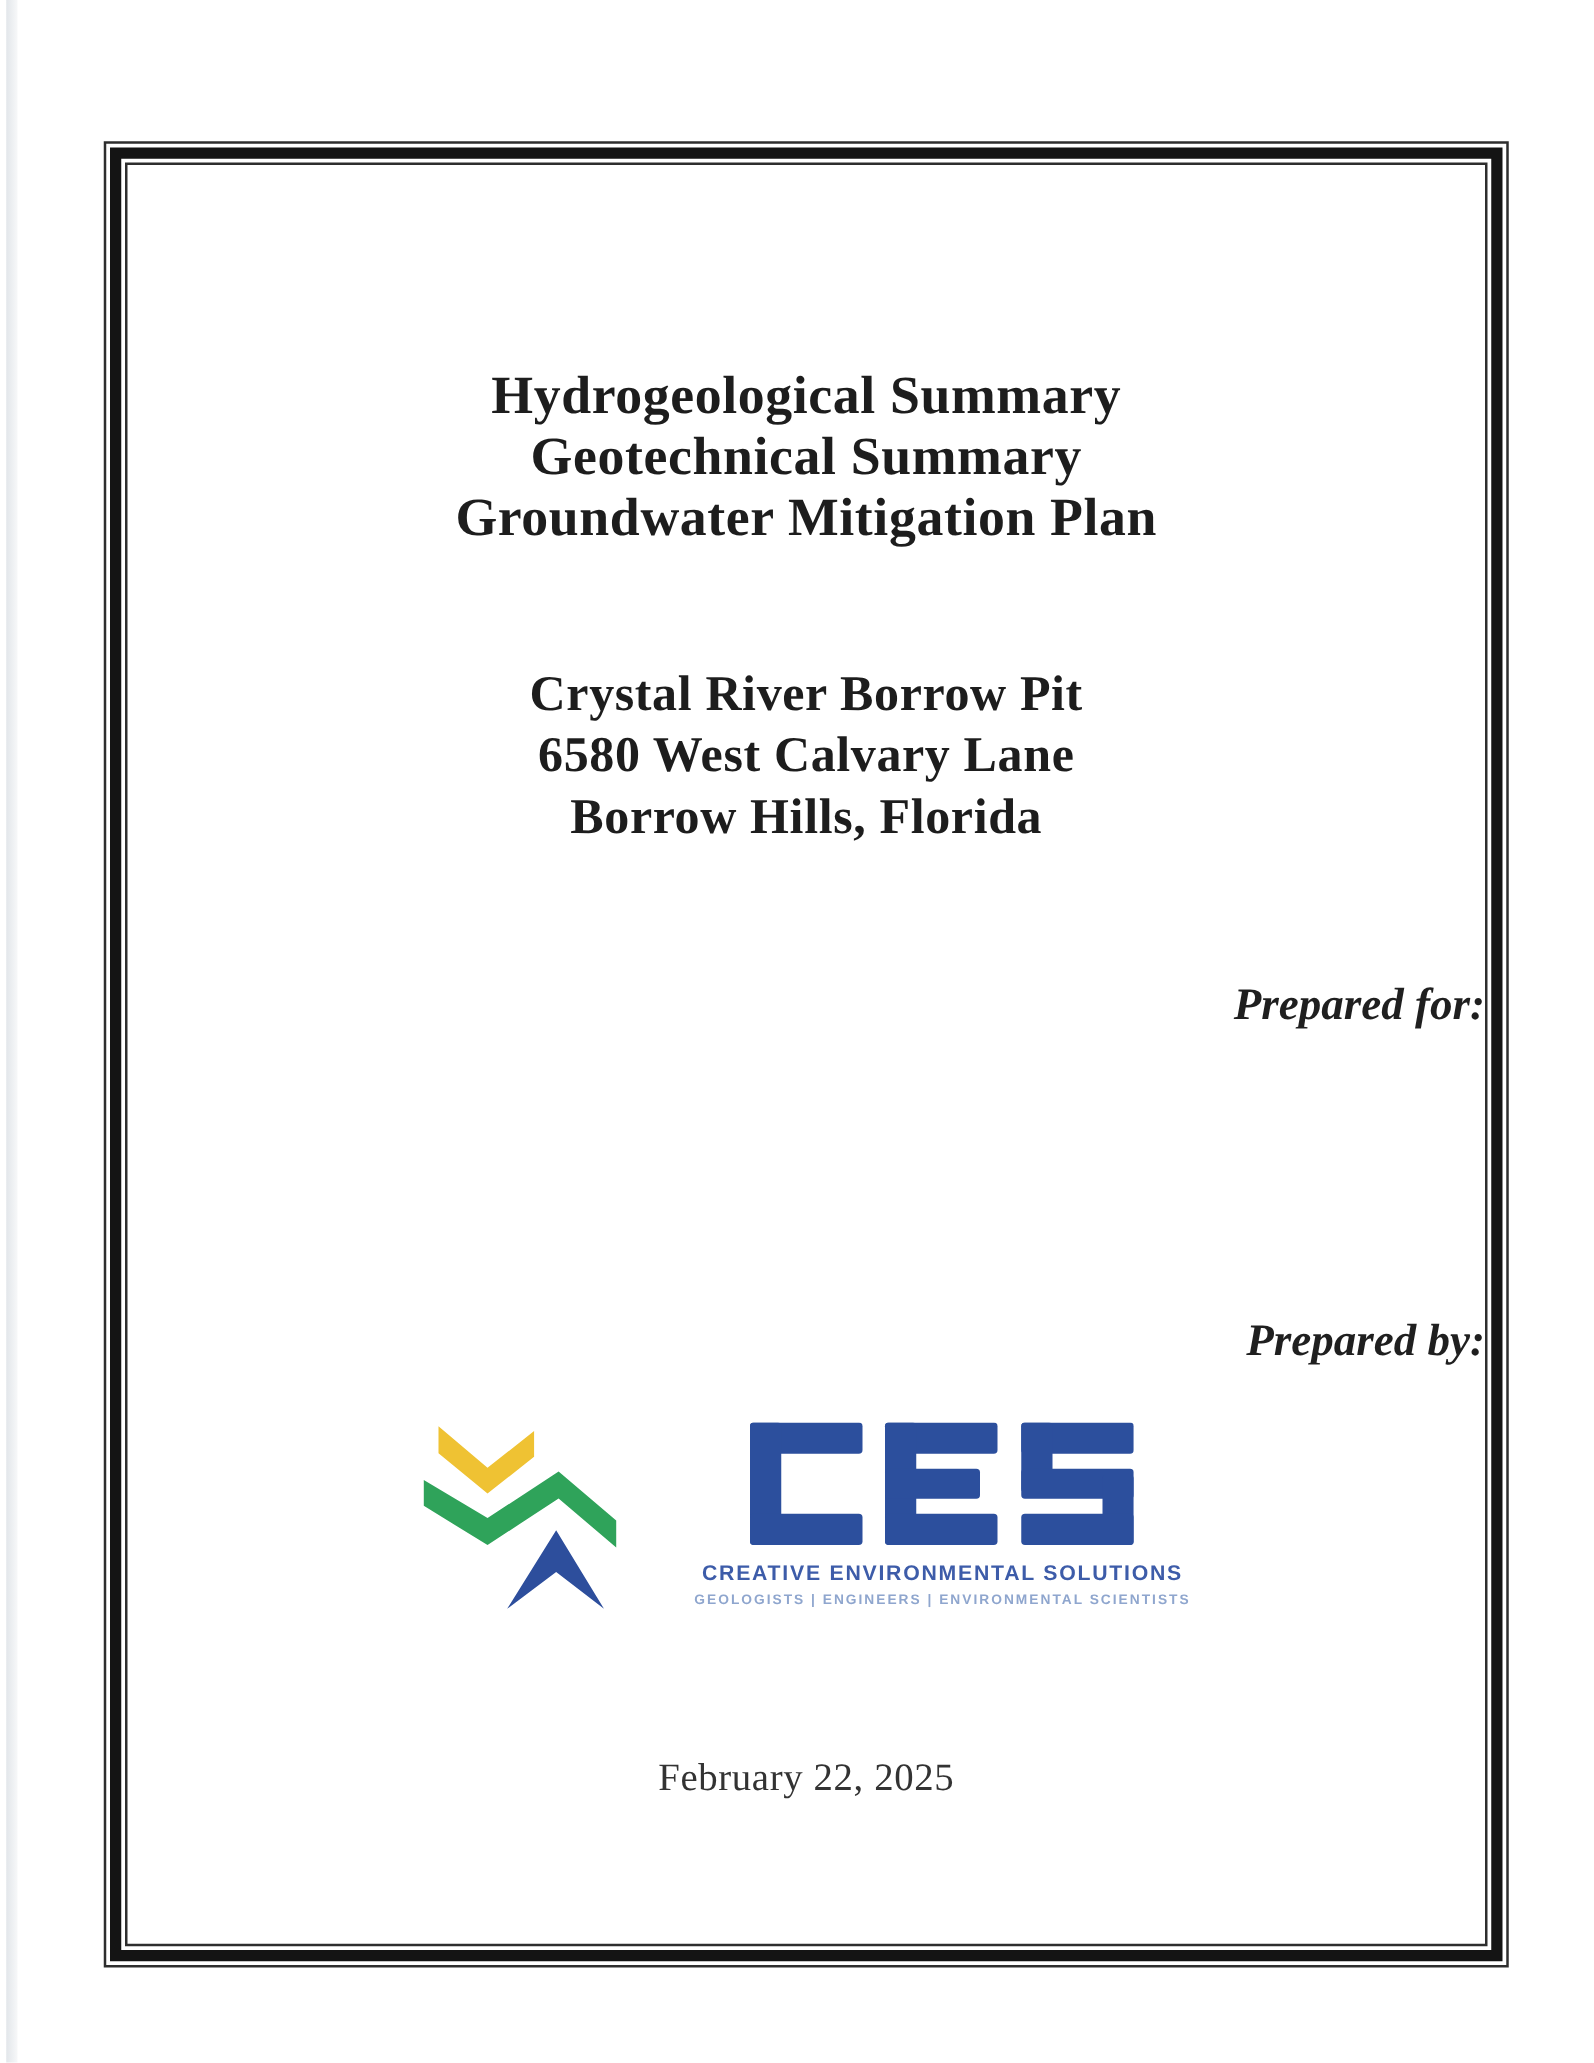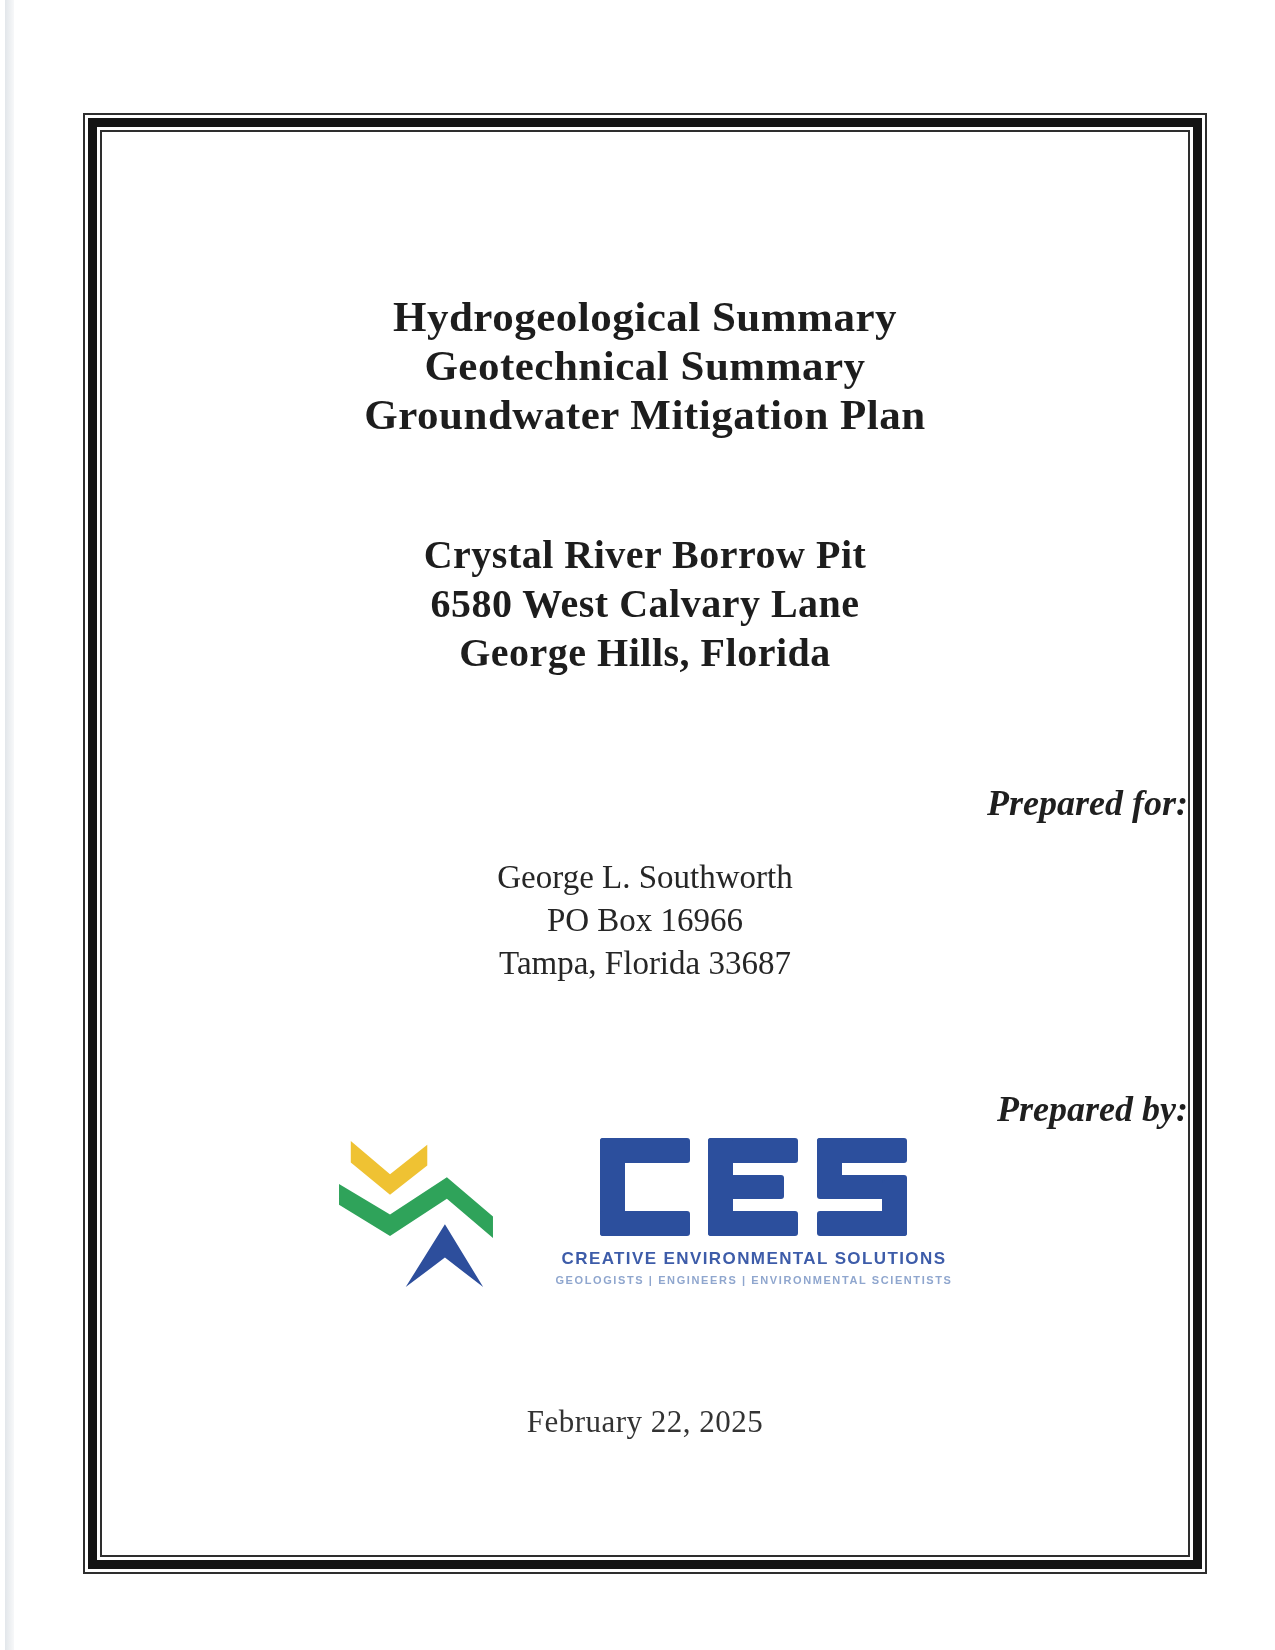--- a/index.html
+++ b/index.html
@@ -78,21 +78,21 @@
     color: #1f1f1f;
     text-align: right;
   }
   .prepared-for { top: 650px; }
   .recipient-block {
     top: 724px;
     font-size: 33px;
     line-height: 43px;
     color: #262626;
   }
-  .prepared-by { top: 956px; }
+  .prepared-by { top: 919px; }
   .logo-row {
     top: 1006px;
     display: flex;
     justify-content: center;
     align-items: flex-start;
     gap: 60px;
   }
   .ces-col {
     display: flex;
     flex-direction: column;
@@ -134,30 +134,25 @@
 
       <div class="block title-block">
         <div>Hydrogeological Summary</div>
         <div>Geotechnical Summary</div>
         <div>Groundwater Mitigation Plan</div>
       </div>
 
       <div class="block site-block">
         <div>Crystal River Borrow Pit</div>
         <div>6580 West Calvary Lane</div>
-        <div>George Hills, Florida</div>
+        <div>Borrow Hills, Florida</div>
       </div>
 
       <div class="block label-italic prepared-for">Prepared for:</div>
 
-      <div class="block recipient-block">
-        <div>George L. Southworth</div>
-        <div>PO Box 16966</div>
-        <div>Tampa, Florida 33687</div>
-      </div>
 
       <div class="block label-italic prepared-by">Prepared by:</div>
 
       <div class="block logo-row">
 
         <svg viewBox="18 60 161 154" width="158" height="151">
           <polygon points="32,63 72,97 110,67 110,88 72,118 32,85" fill="#efc233"></polygon>
           <polygon points="20,107 72,138 130,100 177,140 177,162 130,122 72,160 20,128" fill="#2fa35a"></polygon>
           <polygon points="88,212 128,148 167,212 128,182" fill="#2d4e9c"></polygon>
         </svg>

